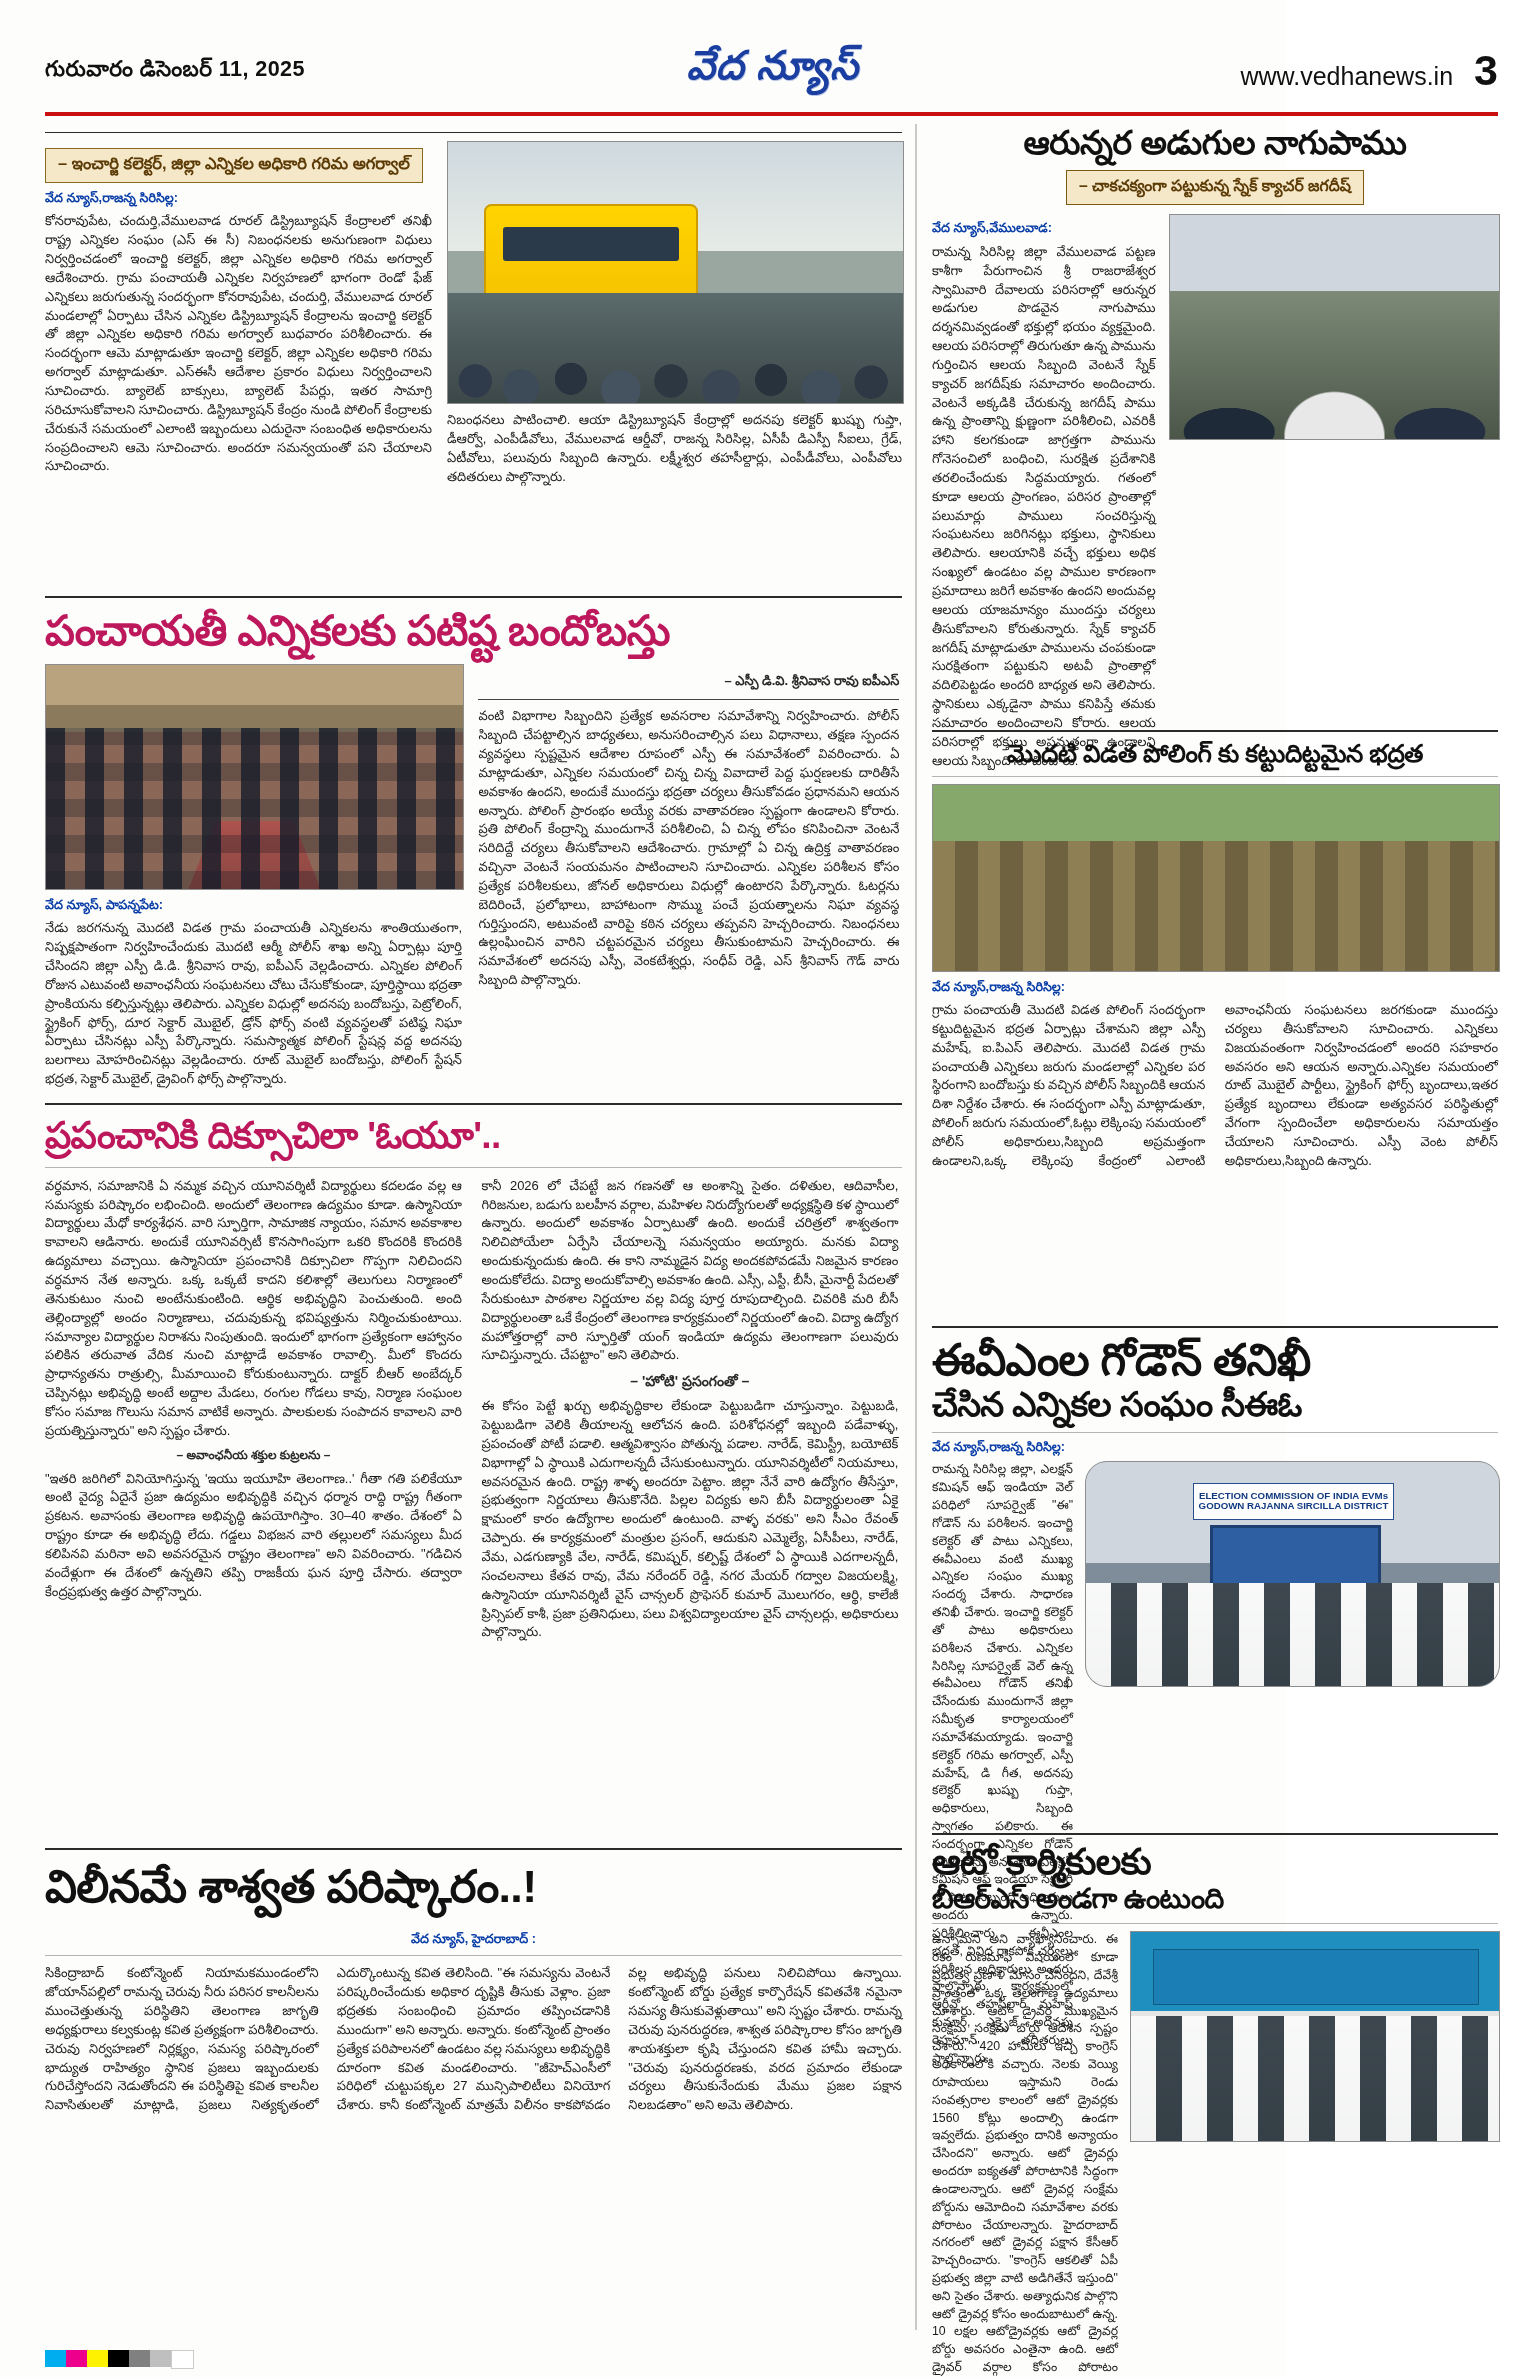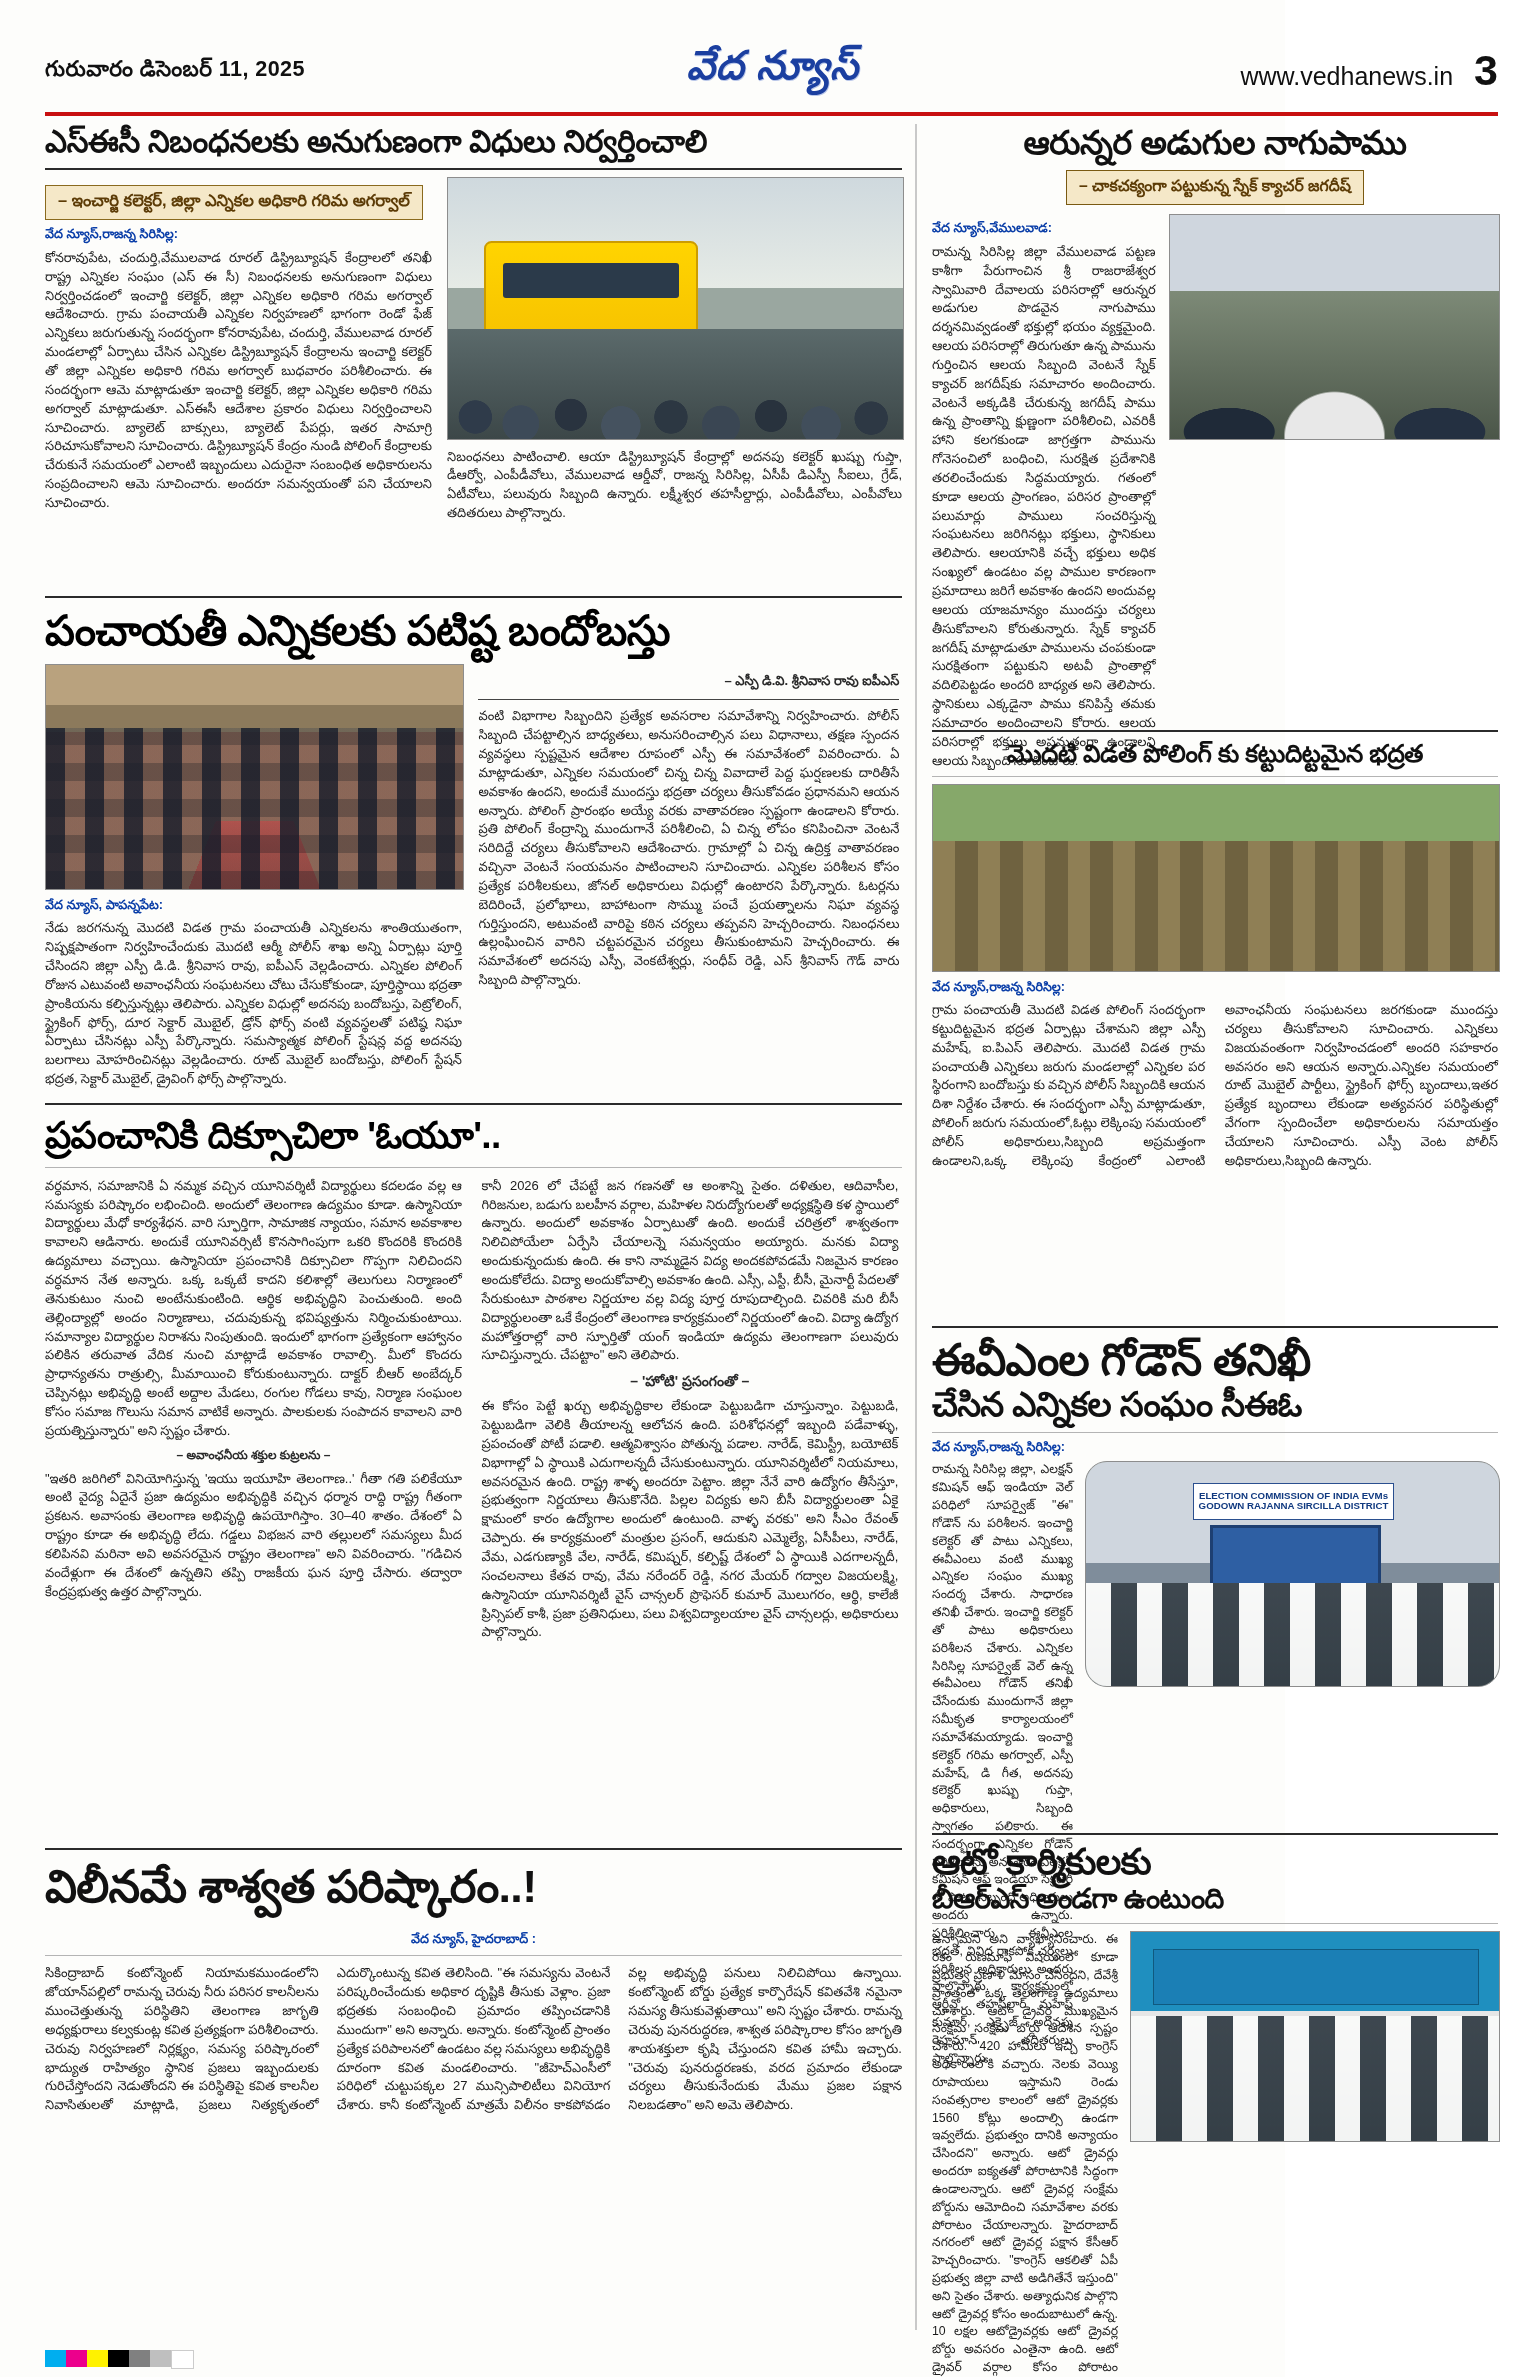--- a/index.html
+++ b/index.html
@@ -100,21 +100,21 @@
     letter-spacing: -0.4px;
   }
   .hl-xl {
     font-size: 42px;
     font-weight: bold;
     color: #111;
     line-height: 1.12;
     letter-spacing: -0.7px;
   }
   .hl-blue {
-    color: #000000;
+    color: #be185d;
   }
   .sub-box {
     display: inline-block;
     border: 1.5px solid #7a5a12;
     background: #f5e8c8;
     color: #5c3b06;
     font-size: 18px;
     font-weight: bold;
     padding: 5.2px 12px;
     margin-top: 7.5px;
@@ -274,21 +274,20 @@
       <div class="masthead-pageno">3</div>
     </div>
   </div>
   <div class="rule-red r1"></div>
 
   <div class="vdiv"></div>
 
   <div class="col-left">
 
     <div style="position:absolute; left:0; top:0; width:857px;">
-      <div class="hl" style="font-size:31px;">ఎస్ఈసీ నిబంధనలకు అనుగుణంగా విధులు నిర్వర్తించాలి</div>
       <div class="hr-thin" style="margin-top:7.5px;"></div>
 
       <div style="display:flex; gap:15px; margin-top:3px;">
         <div style="width:388px;">
           <div class="sub-box" style="font-size:16.4px; border-color:#8a6a1e;">– ఇంచార్జి కలెక్టర్, జిల్లా ఎన్నికల అధికారి గరిమ అగర్వాల్</div>
           <div class="byline">వేద న్యూస్,రాజన్న సిరిసిల్ల:</div>
           <div class="body">కోనరావుపేట, చందుర్తి,వేములవాడ రూరల్ డిస్ట్రిబ్యూషన్ కేంద్రాలలో తనిఖీ రాష్ట్ర ఎన్నికల సంఘం (ఎస్ ఈ సీ) నిబంధనలకు అనుగుణంగా విధులు నిర్వర్తించడంలో ఇంచార్జి కలెక్టర్, జిల్లా ఎన్నికల అధికారి గరిమ అగర్వాల్ ఆదేశించారు. గ్రామ పంచాయతీ ఎన్నికల నిర్వహణలో భాగంగా రెండో ఫేజ్ ఎన్నికలు జరుగుతున్న సందర్భంగా కోనరావుపేట, చందుర్తి, వేములవాడ రూరల్ మండలాల్లో ఏర్పాటు చేసిన ఎన్నికల డిస్ట్రిబ్యూషన్ కేంద్రాలను ఇంచార్జి కలెక్టర్ తో జిల్లా ఎన్నికల అధికారి గరిమ అగర్వాల్ బుధవారం పరిశీలించారు. ఈ సందర్భంగా ఆమె మాట్లాడుతూ ఇంచార్జి కలెక్టర్, జిల్లా ఎన్నికల అధికారి గరిమ అగర్వాల్ మాట్లాడుతూ. ఎస్ఈసీ ఆదేశాల ప్రకారం విధులు నిర్వర్తించాలని సూచించారు. బ్యాలెట్ బాక్సులు, బ్యాలెట్ పేపర్లు, ఇతర సామాగ్రి సరిచూసుకోవాలని సూచించారు. డిస్ట్రిబ్యూషన్ కేంద్రం నుండి పోలింగ్ కేంద్రాలకు చేరుకునే సమయంలో ఎలాంటి ఇబ్బందులు ఎదురైనా సంబంధిత అధికారులను సంప్రదించాలని ఆమె సూచించారు. అందరూ సమన్వయంతో పని చేయాలని సూచించారు.</div>
         </div>
         <div style="width:455px;">
           <div class="photo" style="width:455px; height:261px;">

